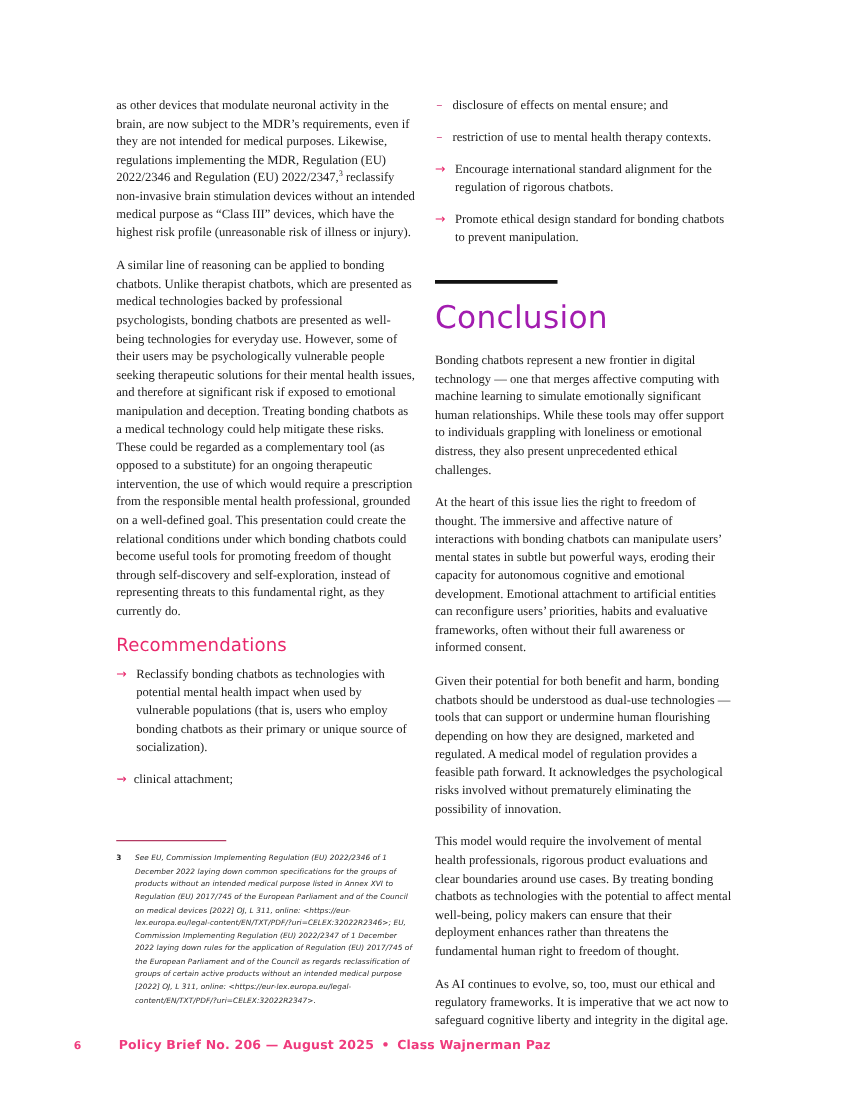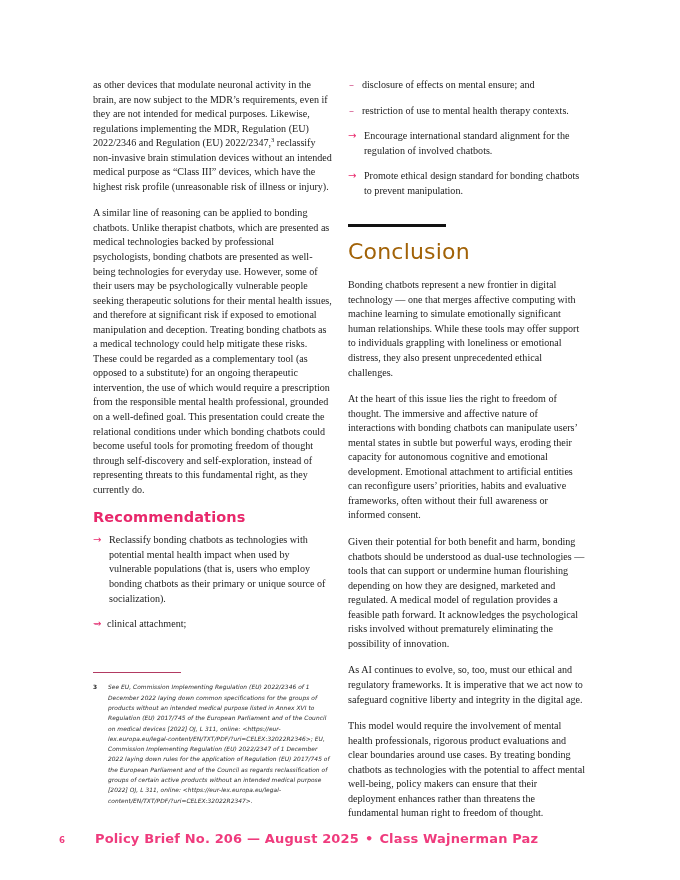--- a/index.html
+++ b/index.html
@@ -50,41 +50,41 @@
   sup.fn-ref {
     font-size: 6.6px;
     vertical-align: super;
     line-height: 0;
   }
 
   h2.section-heading {
     margin: 6px 0 8px 0;
     font-family: "DejaVu Sans", sans-serif;
     font-size: 14.5px;
-    font-weight: 700;
+    font-weight: 400;
     letter-spacing: 0.1px;
     color: #e8286b;
   }
 
   .conclusion-block {
     margin-top: 26px;
   }
   .rule-black {
     width: 98px;
     height: 3px;
     background: #111111;
     margin: 0 0 12px 0;
   }
   h2.conclusion-heading {
     margin: 0 0 14px 0;
     font-family: "DejaVu Sans", sans-serif;
-    font-size: 22px;
+    font-size: 25px;
     font-weight: 400;
     letter-spacing: 0.2px;
-    color: #a16207;
+    color: #a21caf;
   }
 
   ul.rec-list {
     list-style: none;
     margin: 0;
     padding: 0;
   }
   li.rec-item {
     position: relative;
     padding-left: 16px;
@@ -168,21 +168,21 @@
     align-items: baseline;
     font-family: "DejaVu Sans", sans-serif;
     color: #ef3b7d;
   }
   .footer .page-num {
     width: 36px;
     font-size: 8.6px;
     font-weight: 700;
   }
   .footer .footer-text {
-    font-size: 13px;
+    font-size: 10px;
     font-weight: 700;
     letter-spacing: 0.15px;
   }
   .footer .footer-sep {
     padding: 0 6px;
   }
 </style>
 </head>
 <body>
 
@@ -226,37 +226,37 @@
         </li>
         <li class="sub-item">
           <span class="bullet-dash">–</span>
           <span>restriction of use to mental health therapy contexts.</span>
         </li>
       </ul>
 
       <ul class="rec-list" style="margin-top:7px;">
         <li class="rec-item">
           <span class="bullet-arrow">→</span>
-          <span>Encourage international standard alignment for the regulation of involved chatbots.</span>
+          <span>Encourage international standard alignment for the regulation of rigorous chatbots.</span>
         </li>
         <li class="rec-item">
           <span class="bullet-arrow">→</span>
           <span>Promote ethical design standard for bonding chatbots to prevent manipulation.</span>
         </li>
       </ul>
 
       <div class="conclusion-block">
         <div class="rule-black"></div>
         <h2 class="conclusion-heading">Conclusion</h2>
 
         <p class="body-text">Bonding chatbots represent a new frontier in digital technology — one that merges affective computing with machine learning to simulate emotionally significant human relationships. While these tools may offer support to individuals grappling with loneliness or emotional distress, they also present unprecedented ethical challenges.</p>
         <p class="body-text">At the heart of this issue lies the right to freedom of thought. The immersive and affective nature of interactions with bonding chatbots can manipulate users’ mental states in subtle but powerful ways, eroding their capacity for autonomous cognitive and emotional development. Emotional attachment to artificial entities can reconfigure users’ priorities, habits and evaluative frameworks, often without their full awareness or informed consent.</p>
         <p class="body-text">Given their potential for both benefit and harm, bonding chatbots should be understood as dual-use technologies — tools that can support or undermine human flourishing depending on how they are designed, marketed and regulated. A medical model of regulation provides a feasible path forward. It acknowledges the psychological risks involved without prematurely eliminating the possibility of innovation.</p>
+        <p class="body-text">This model would require the involvement of mental health professionals, rigorous product evaluations and clear boundaries around use cases. By treating bonding chatbots as technologies with the potential to affect mental well-being, policy makers can ensure that their deployment enhances rather than threatens the fundamental human right to freedom of thought.</p>
         <p class="body-text">As AI continues to evolve, so, too, must our ethical and regulatory frameworks. It is imperative that we act now to safeguard cognitive liberty and integrity in the digital age.</p>
-        <p class="body-text">This model would require the involvement of mental health professionals, rigorous product evaluations and clear boundaries around use cases. By treating bonding chatbots as technologies with the potential to affect mental well-being, policy makers can ensure that their deployment enhances rather than threatens the fundamental human right to freedom of thought.</p>
       </div>
 
     </div>
   </div>
 
   <div class="footnote-area">
     <div class="rule-pink"></div>
     <div class="footnote">
       <span class="fn-num">3</span>
       <span>See EU, Commission Implementing Regulation (EU) 2022/2346 of 1 December 2022 laying down common specifications for the groups of products without an intended medical purpose listed in Annex XVI to Regulation (EU) 2017/745 of the European Parliament and of the Council on medical devices [2022] OJ, L 311, online: &lt;https://eur-lex.europa.eu/legal-content/EN/TXT/PDF/?uri=CELEX:32022R2346&gt;; EU, Commission Implementing Regulation (EU) 2022/2347 of 1 December 2022 laying down rules for the application of Regulation (EU) 2017/745 of the European Parliament and of the Council as regards reclassification of groups of certain active products without an intended medical purpose [2022] OJ, L 311, online: &lt;https://eur-lex.europa.eu/legal-content/EN/TXT/PDF/?uri=CELEX:32022R2347&gt;.</span>

